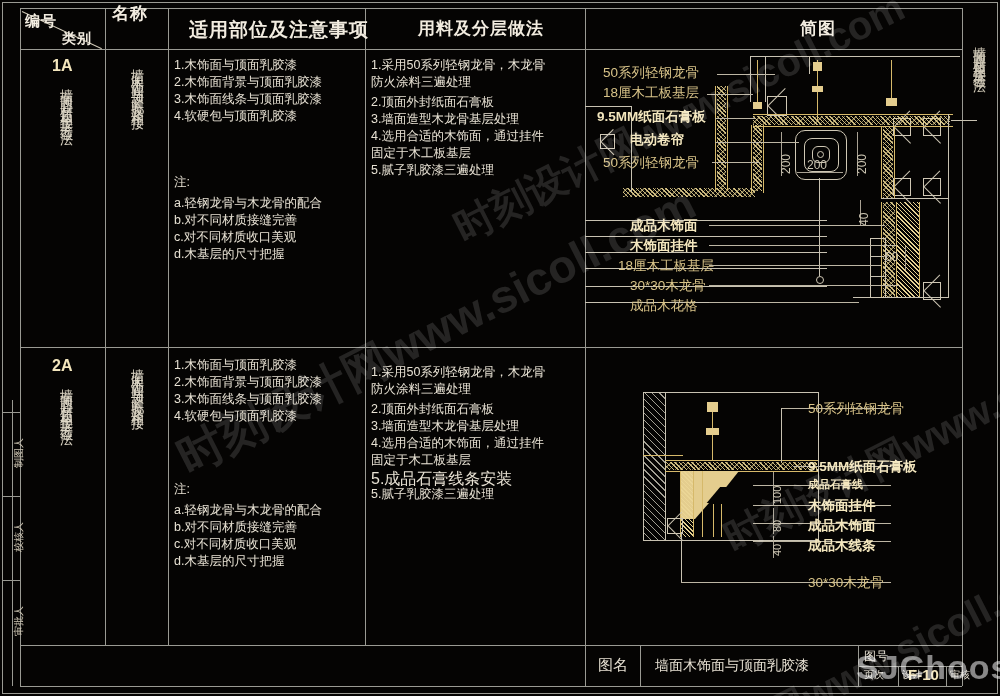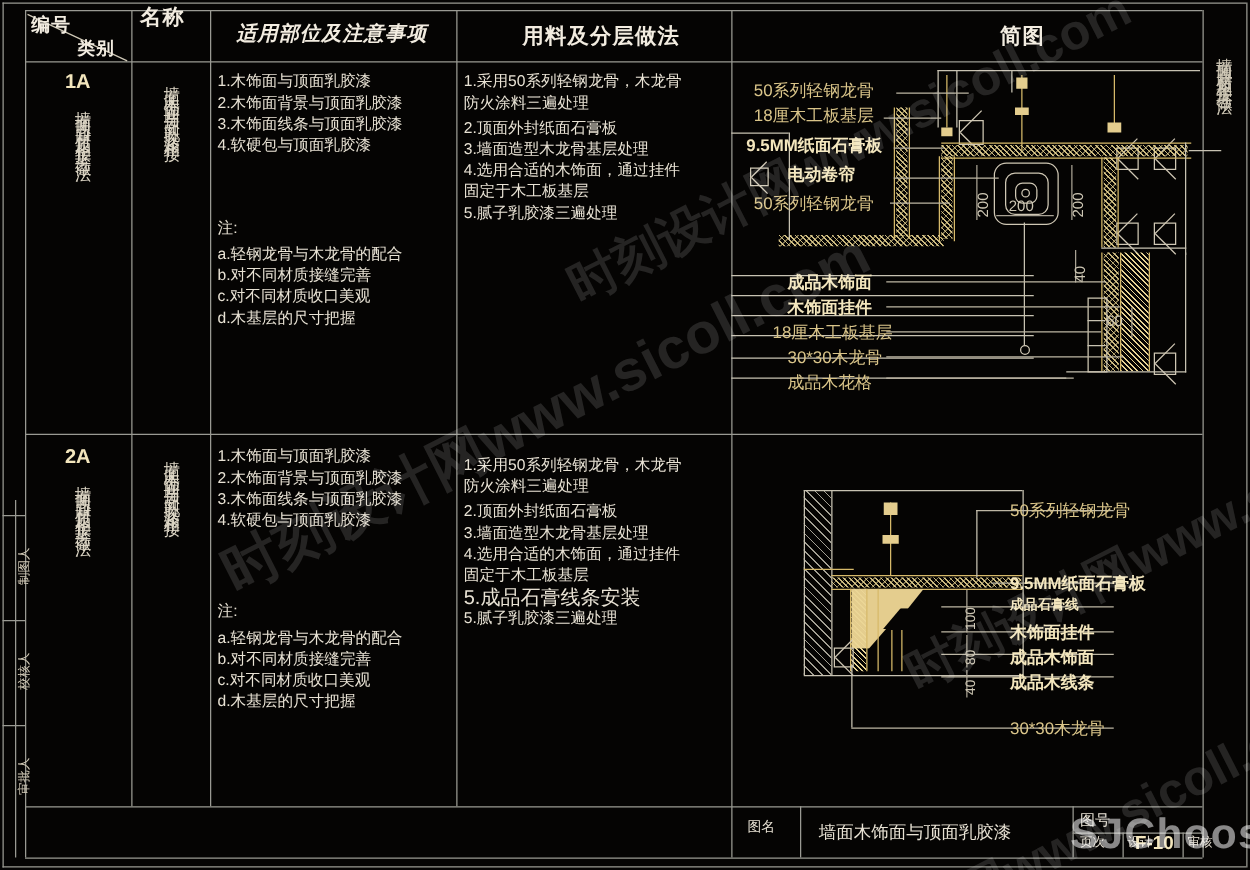--- a/index.html
+++ b/index.html
@@ -85,21 +85,21 @@
   <div class="bdr v" style="left:105px;top:8px;height:637px;"></div>
   <div class="bdr v" style="left:168px;top:8px;height:637px;"></div>
   <div class="bdr v" style="left:365px;top:8px;height:637px;"></div>
   <div class="bdr v" style="left:585px;top:8px;height:637px;"></div>
 
   <div class="slash" style="left:22px;top:11px;width:88px;transform:rotate(25deg);"></div>
 
   <div class="t hdr" style="left:25px;top:12px;font-size:15px;">编号</div>
   <div class="t hdr" style="left:62px;top:30px;font-size:14px;">类别</div>
   <div class="t hdr" style="left:112px;top:4px;font-size:17px;">名称</div>
-  <div class="t hdr" style="left:189px;top:19px;font-size:16px;font-style:italic;">适用部位及注意事项</div>
+  <div class="t hdr" style="left:189px;top:19px;font-size:19px;">适用部位及注意事项</div>
   <div class="t hdr" style="left:418px;top:19px;font-size:17px;">用料及分层做法</div>
   <div class="t hdr" style="left:800px;top:19px;font-size:17px;">简图</div>
 
   <div class="t goldb" style="left:52px;top:57px;font-size:16px;">1A</div>
   <div class="vtxt" style="left:57px;top:78px;font-size:13px;">墙面顶面材质相接工艺做法</div>
   <div class="vtxt" style="left:128px;top:58px;font-size:13px;">墙面木饰面与顶面乳胶漆相接</div>
 
   <div class="t" style="left:174px;top:58px;font-size:12.5px;">1.木饰面与顶面乳胶漆</div>
   <div class="t" style="left:174px;top:75px;font-size:12.5px;">2.木饰面背景与顶面乳胶漆</div>
   <div class="t" style="left:174px;top:92px;font-size:12.5px;">3.木饰面线条与顶面乳胶漆</div>
@@ -312,21 +312,21 @@
   <div class="rot" style="left:12px;top:552px;font-size:10px;">校核人</div>
   <div class="rot" style="left:12px;top:636px;font-size:10px;">审批人</div>
 
   <div class="bdr v" style="left:585px;top:645px;height:41px;"></div>
   <div class="bdr v" style="left:640px;top:645px;height:41px;"></div>
   <div class="bdr v" style="left:858px;top:645px;height:41px;"></div>
   <div class="bdr h" style="left:858px;top:666px;width:104px;"></div>
   <div class="bdr v" style="left:898px;top:666px;height:20px;"></div>
   <div class="bdr v" style="left:946px;top:666px;height:20px;"></div>
 
-  <div class="t" style="left:598px;top:656px;font-size:11px;">图名</div>
+  <div class="t" style="left:598px;top:656px;font-size:15px;">图名</div>
   <div class="t" style="left:655px;top:657px;font-size:14px;">墙面木饰面与顶面乳胶漆</div>
   <div class="t" style="left:864px;top:649px;font-size:12px;">图号</div>
   <div class="t" style="left:864px;top:669px;font-size:10px;">页次</div>
   <div class="t" style="left:902px;top:669px;font-size:10px;">设计</div>
   <div class="t goldb" style="left:908px;top:666px;font-size:15px;">F-10</div>
   <div class="t" style="left:950px;top:669px;font-size:10px;">审核</div>
 
   <div class="wm" style="left:150px;top:300px;font-size:46px;transform:rotate(-27deg);">时刻设计网www.sicoll.com</div>
   <div class="wm" style="left:430px;top:90px;font-size:40px;transform:rotate(-27deg);">时刻设计网www.sicoll.com</div>
   <div class="wm" style="left:600px;top:650px;font-size:40px;transform:rotate(-27deg);">时刻设计网www.sicoll.com</div>

